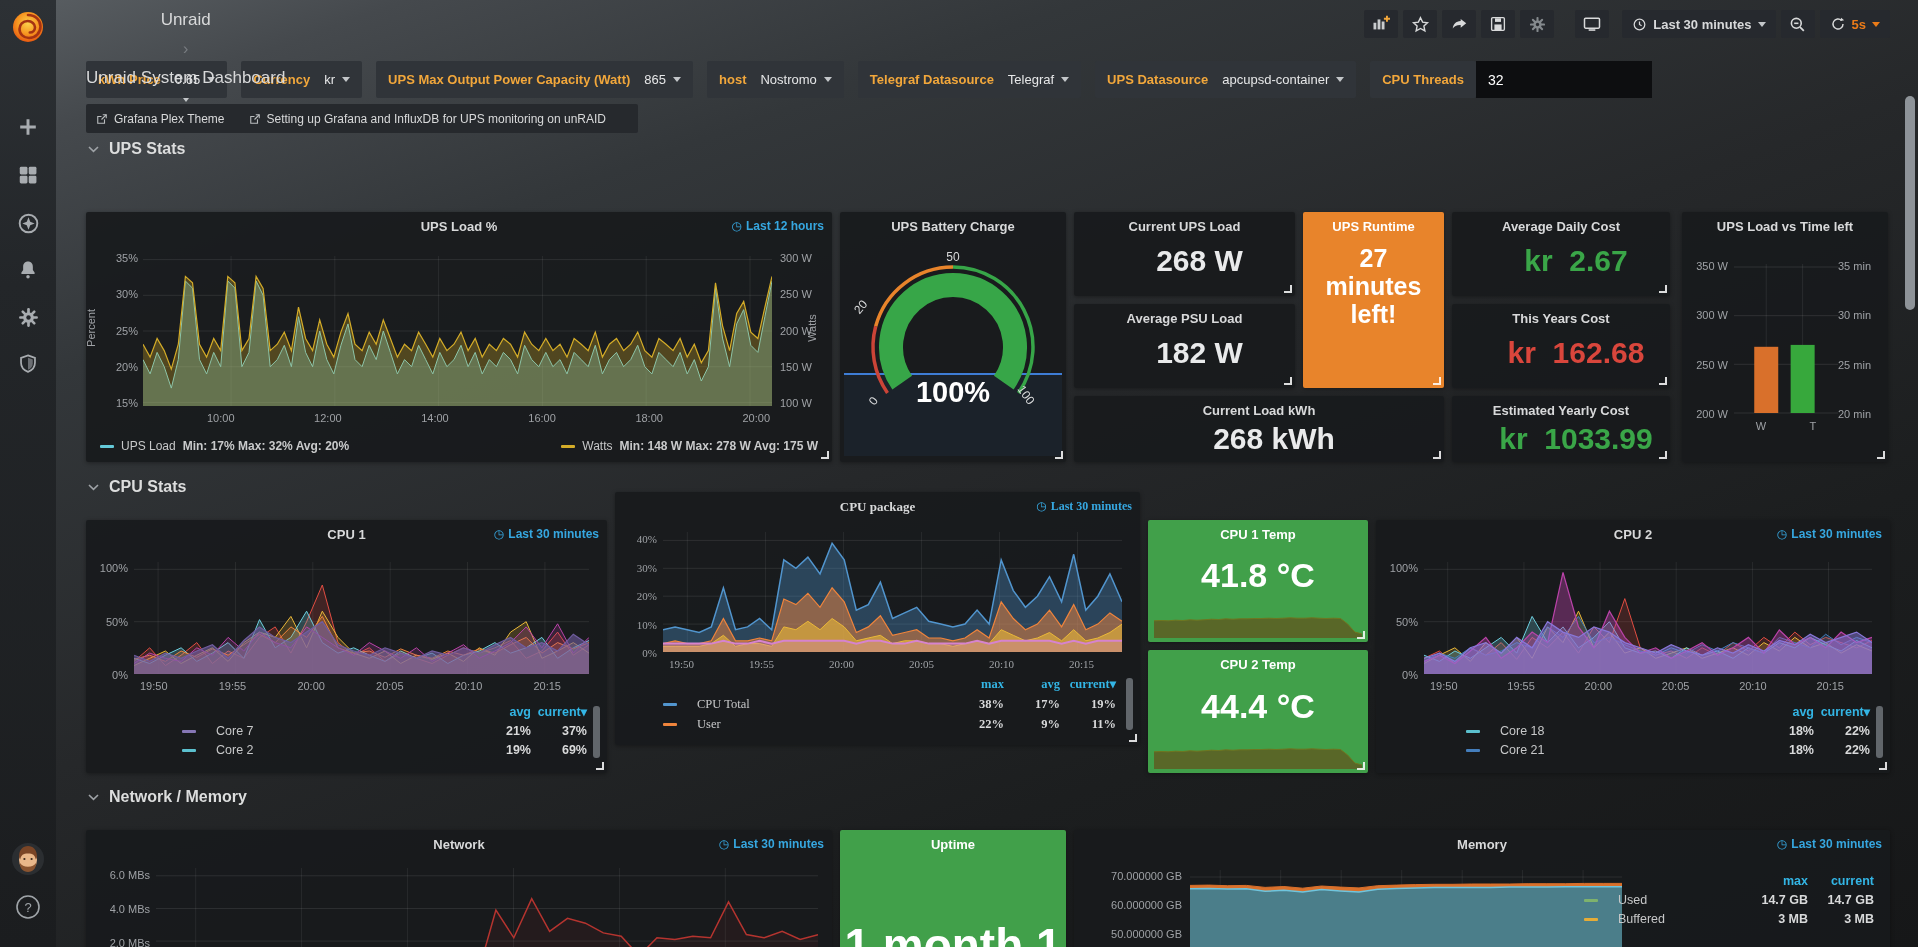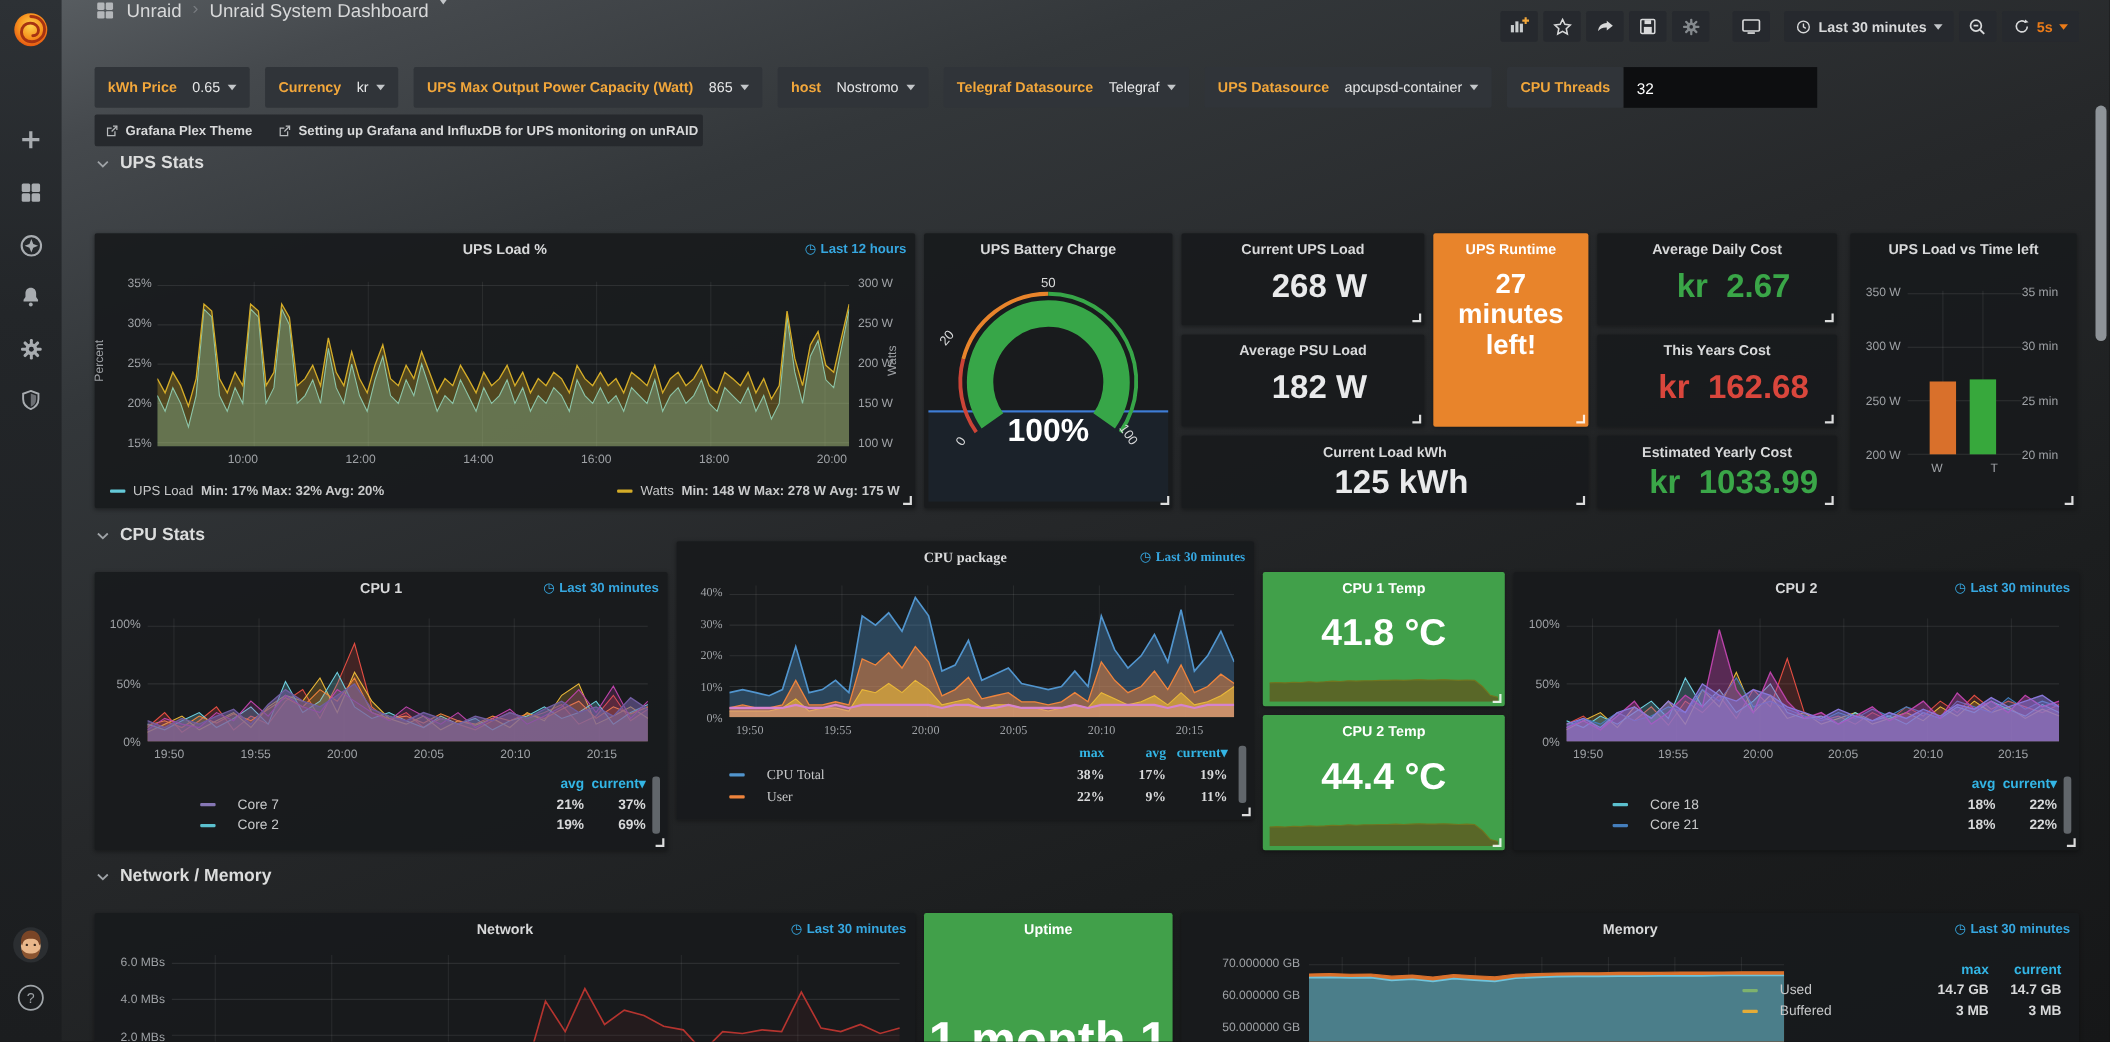--- a/index.html
+++ b/index.html
@@ -5,39 +5,39 @@
   html,body{margin:0;padding:0;background:#111;}
   .page{position:relative;width:1918px;height:947px;overflow:hidden;
     font-family:"Liberation Sans",sans-serif;
     background:linear-gradient(160deg,#5a5f63 0%,#45494d 9%,#33373a 24%,#26282a 48%,#1c1e1f 72%,#161718 100%);}
   
   .sidebar{position:absolute;left:0;top:0;width:56px;height:947px;
     background:linear-gradient(180deg,#2d3135 0%,#232629 30%,#1b1d1f 100%);z-index:5;}
   .sb-ic{position:absolute;left:0;width:56px;display:flex;justify-content:center;cursor:pointer;}
   
   .topnav{position:absolute;left:56px;right:0;top:0;height:48px;display:flex;align-items:center;z-index:4;}
-  .crumb{position:absolute;left:30px;top:0;height:48px;display:flex;align-items:flex-start;gap:10px;}
+  .crumb{position:absolute;left:30px;top:0;height:48px;display:flex;align-items:center;gap:10px;flex-direction:column;}
   .crumb .t{font-size:17px;color:#d8d9da;}
   .crumb .sep{font-size:16px;color:#787c80;}
   .navright{position:absolute;right:28px;top:10px;display:flex;align-items:center;gap:5px;}
   .navbtn{height:28px;min-width:34px;background:#26292e;border-radius:2px;display:flex;align-items:center;justify-content:center;cursor:pointer;padding:0 6px;box-sizing:border-box;}
   .navbtn.text{gap:6px;padding:0 10px;font-size:13px;font-weight:bold;color:#d8d9da;white-space:nowrap;}
   .gapL{margin-left:16px;}
   .accent{color:#eb7b18;}
   .caret{width:0;height:0;border-left:4px solid transparent;border-right:4px solid transparent;border-top:5px solid #c3c6c9;display:inline-block;}
   .caret.or{border-top-color:#eb7b18;}
   .caret.sm{border-left-width:3px;border-right-width:3px;border-top-width:4px;}
   
   .vrow{position:absolute;left:86px;top:61px;display:flex;gap:14px;z-index:3;}
   .vtagwrap{display:flex;align-items:stretch;}
   .vtag{height:37px;background:#303439;border-radius:2px;display:flex;align-items:center;padding:0 12px;gap:14px;cursor:pointer;}
   .vlabel{font-size:13px;font-weight:bold;color:#f2a73b;white-space:nowrap;}
   .vvalue{font-size:13px;color:#e6e7e8;white-space:nowrap;display:flex;align-items:center;gap:7px;}
   .vinput{height:37px;width:176px;background:#0d0e10;border:none;outline:none;color:#fff;font-size:14px;padding:0 12px;font-family:"Liberation Sans",sans-serif;box-sizing:border-box;}
-  .links{position:absolute;left:86px;top:104px;height:29px;background:#26292d;border-radius:2px;display:inline-flex;align-items:center;gap:24px;padding:0 4px 0 10px;z-index:3;font-weight:bold;}
+  .links{position:absolute;left:86px;top:104px;height:29px;background:#26292d;border-radius:2px;display:inline-flex;align-items:center;gap:24px;padding:0 32px 0 10px;z-index:3;}
   .linkitem{display:flex;align-items:center;gap:6px;font-size:12px;color:#d8d9da;cursor:pointer;white-space:nowrap;}
   
   .sechead{position:absolute;display:flex;align-items:center;gap:10px;cursor:pointer;z-index:2;}
   .sechead .st{font-size:16px;font-weight:bold;color:#dcdddd;}
   
   .panel{position:absolute;background:rgba(24,26,28,0.92);border-radius:2px;box-shadow:0 1px 4px rgba(0,0,0,0.35);}
   .panel.greenbg{background:#41a04a;}
   .panel.orangebg{background:#e8842b;}
   .panel::after{content:'';position:absolute;right:3px;bottom:3px;width:6px;height:6px;
     border-right:2px solid rgba(255,255,255,0.85);border-bottom:2px solid rgba(255,255,255,0.85);}
@@ -415,21 +415,21 @@
   <div class="panel" style="left:1074px;top:304px;width:221px;height:84px;">
     <div class="ptitle">Average PSU Load</div>
     <div class="statval" style="top:32px;font-size:30px;">182 W</div>
   </div>
   <div class="panel orangebg" style="left:1303px;top:212px;width:141px;height:176px;">
     <div class="ptitle">UPS Runtime</div>
     <div class="statval" style="top:32px;font-size:25px;line-height:1.12;white-space:normal;padding:0 8px;color:#fff;">27 minutes left!</div>
   </div>
   <div class="panel" style="left:1074px;top:396px;width:370px;height:66px;">
     <div class="ptitle">Current Load kWh</div>
-    <div class="statval" style="top:26px;font-size:30px;">125 kWh</div>
+    <div class="statval" style="top:26px;font-size:30px;">268 kWh</div>
   </div>
   <div class="panel" style="left:1452px;top:212px;width:218px;height:84px;">
     <div class="ptitle">Average Daily Cost</div>
     <div class="statval" style="top: 32px; font-size: 30px; color: rgb(58, 166, 72);">kr  2.67</div>
   </div>
   <div class="panel" style="left:1452px;top:304px;width:218px;height:84px;">
     <div class="ptitle">This Years Cost</div>
     <div class="statval" style="top: 32px; font-size: 30px; color: rgb(217, 70, 60);">kr  162.68</div>
   </div>
   <div class="panel" style="left:1452px;top:396px;width:218px;height:66px;">

